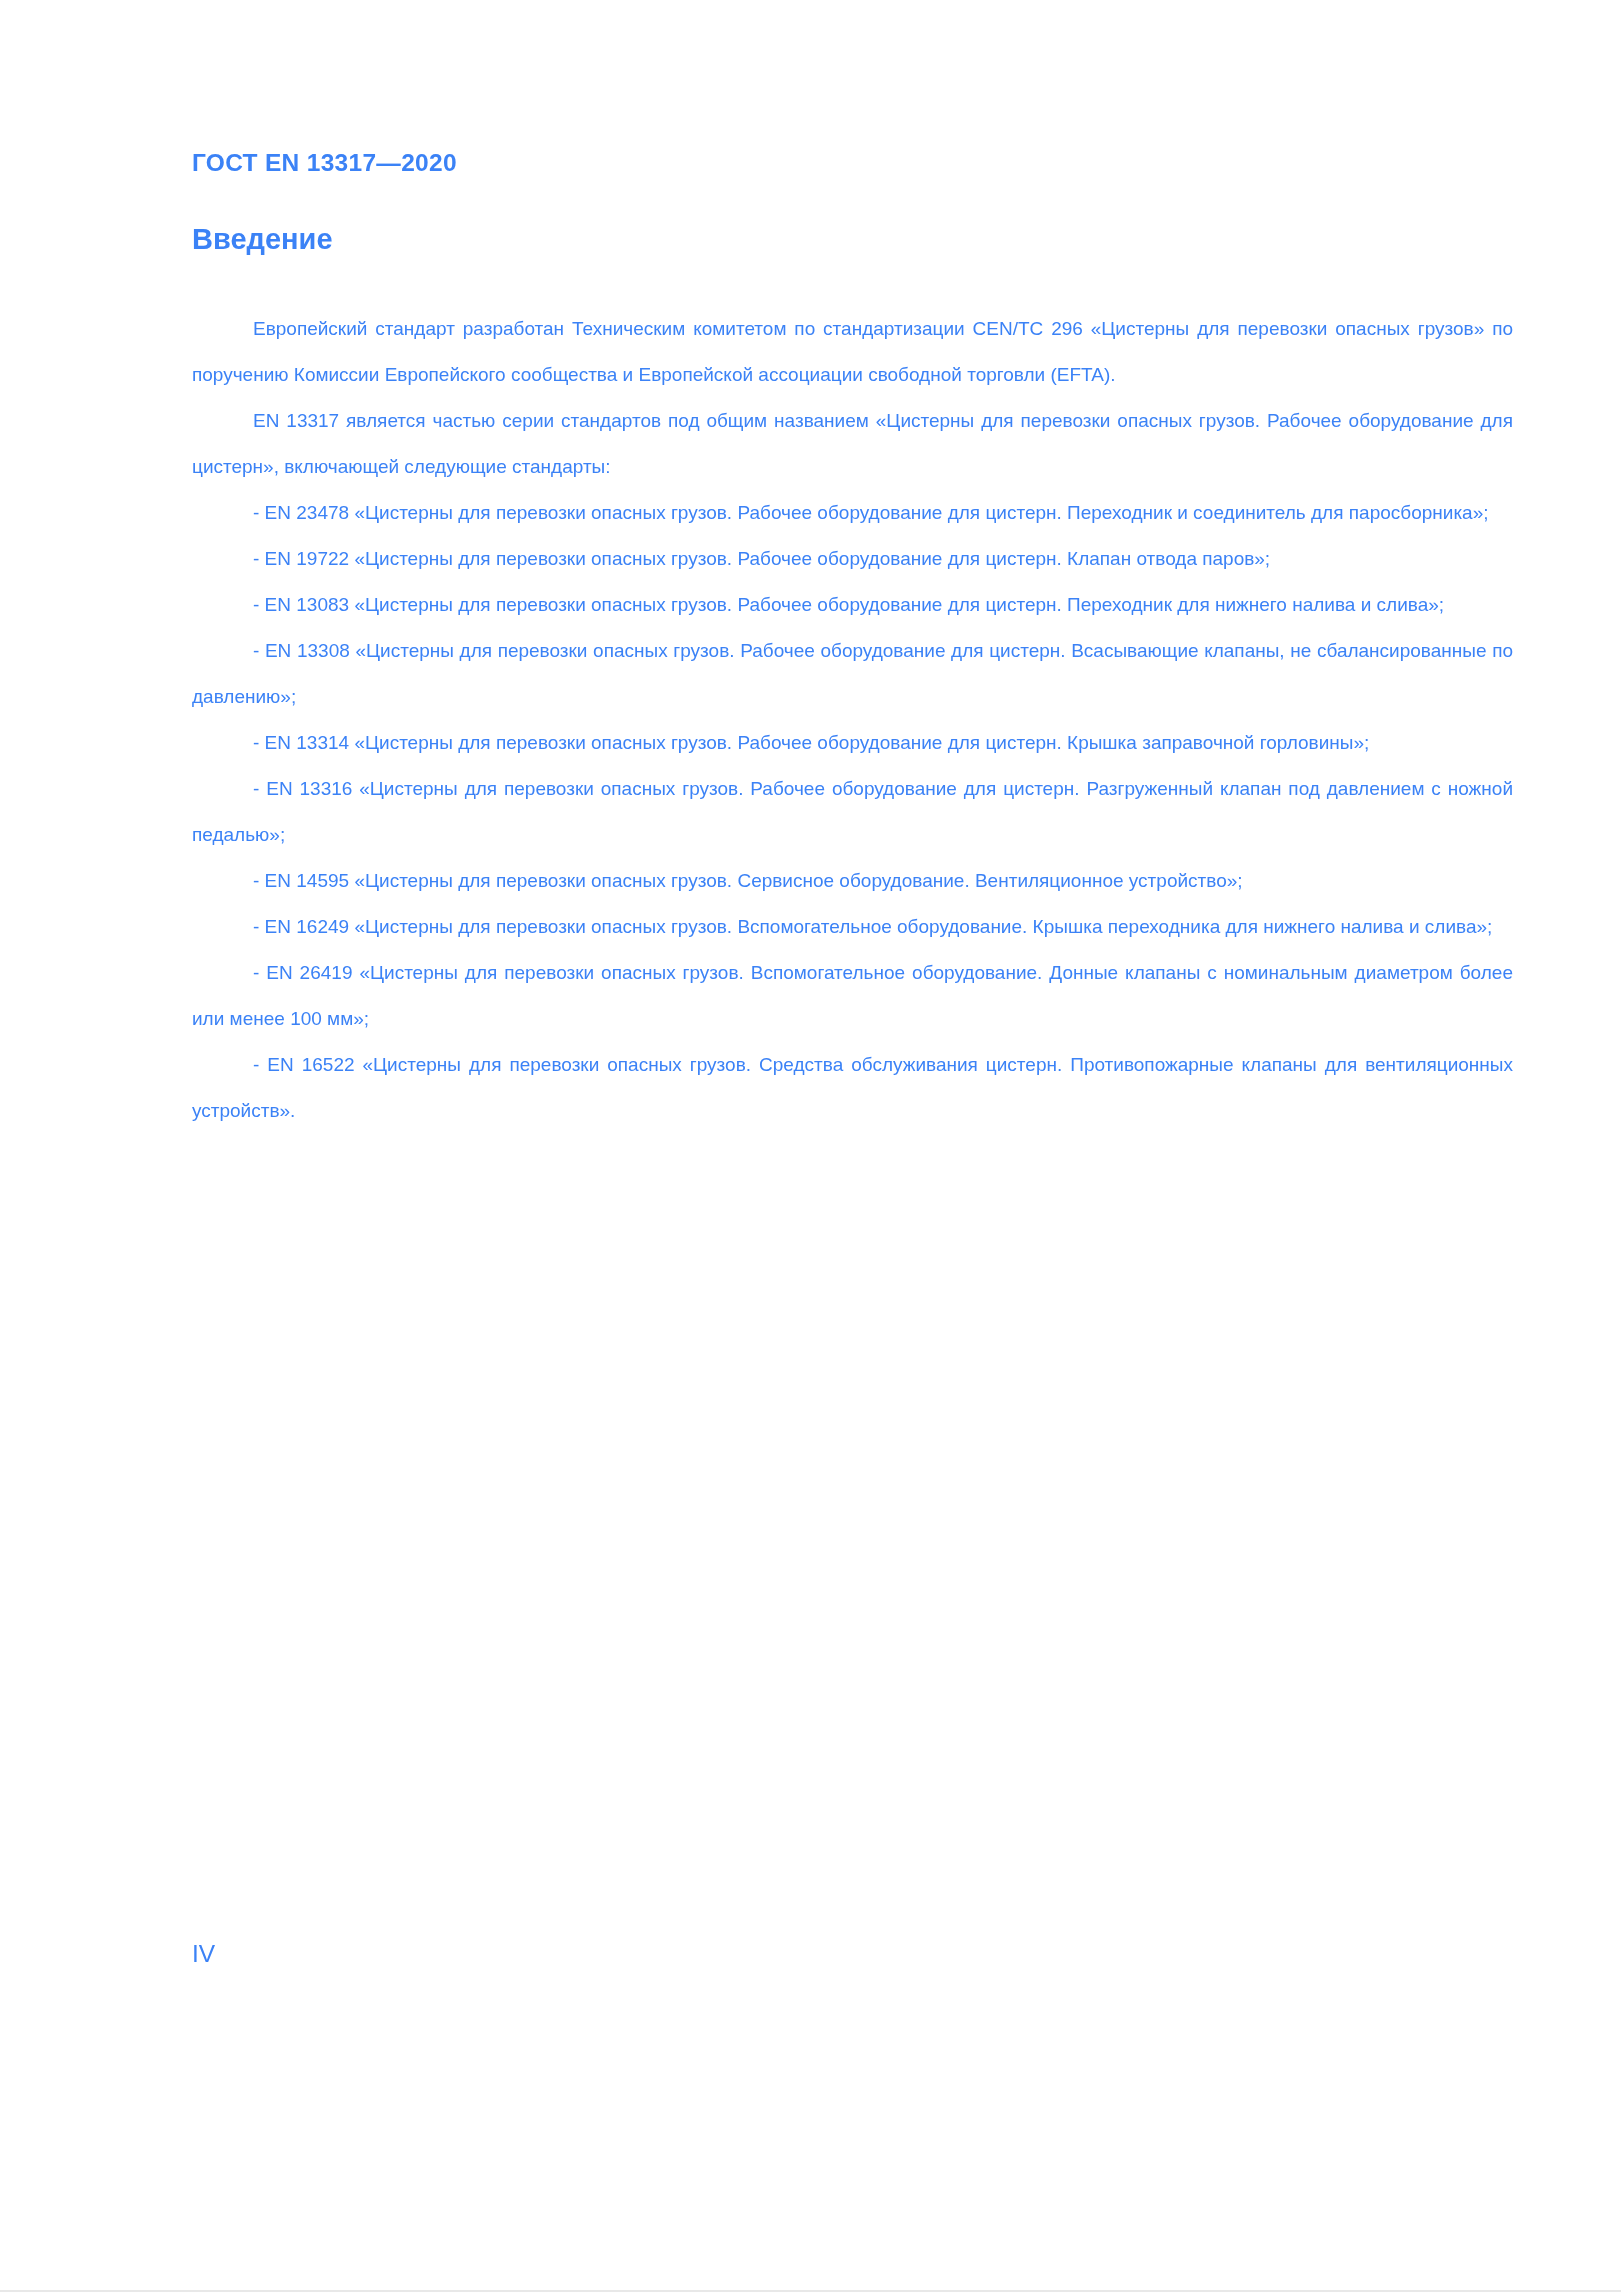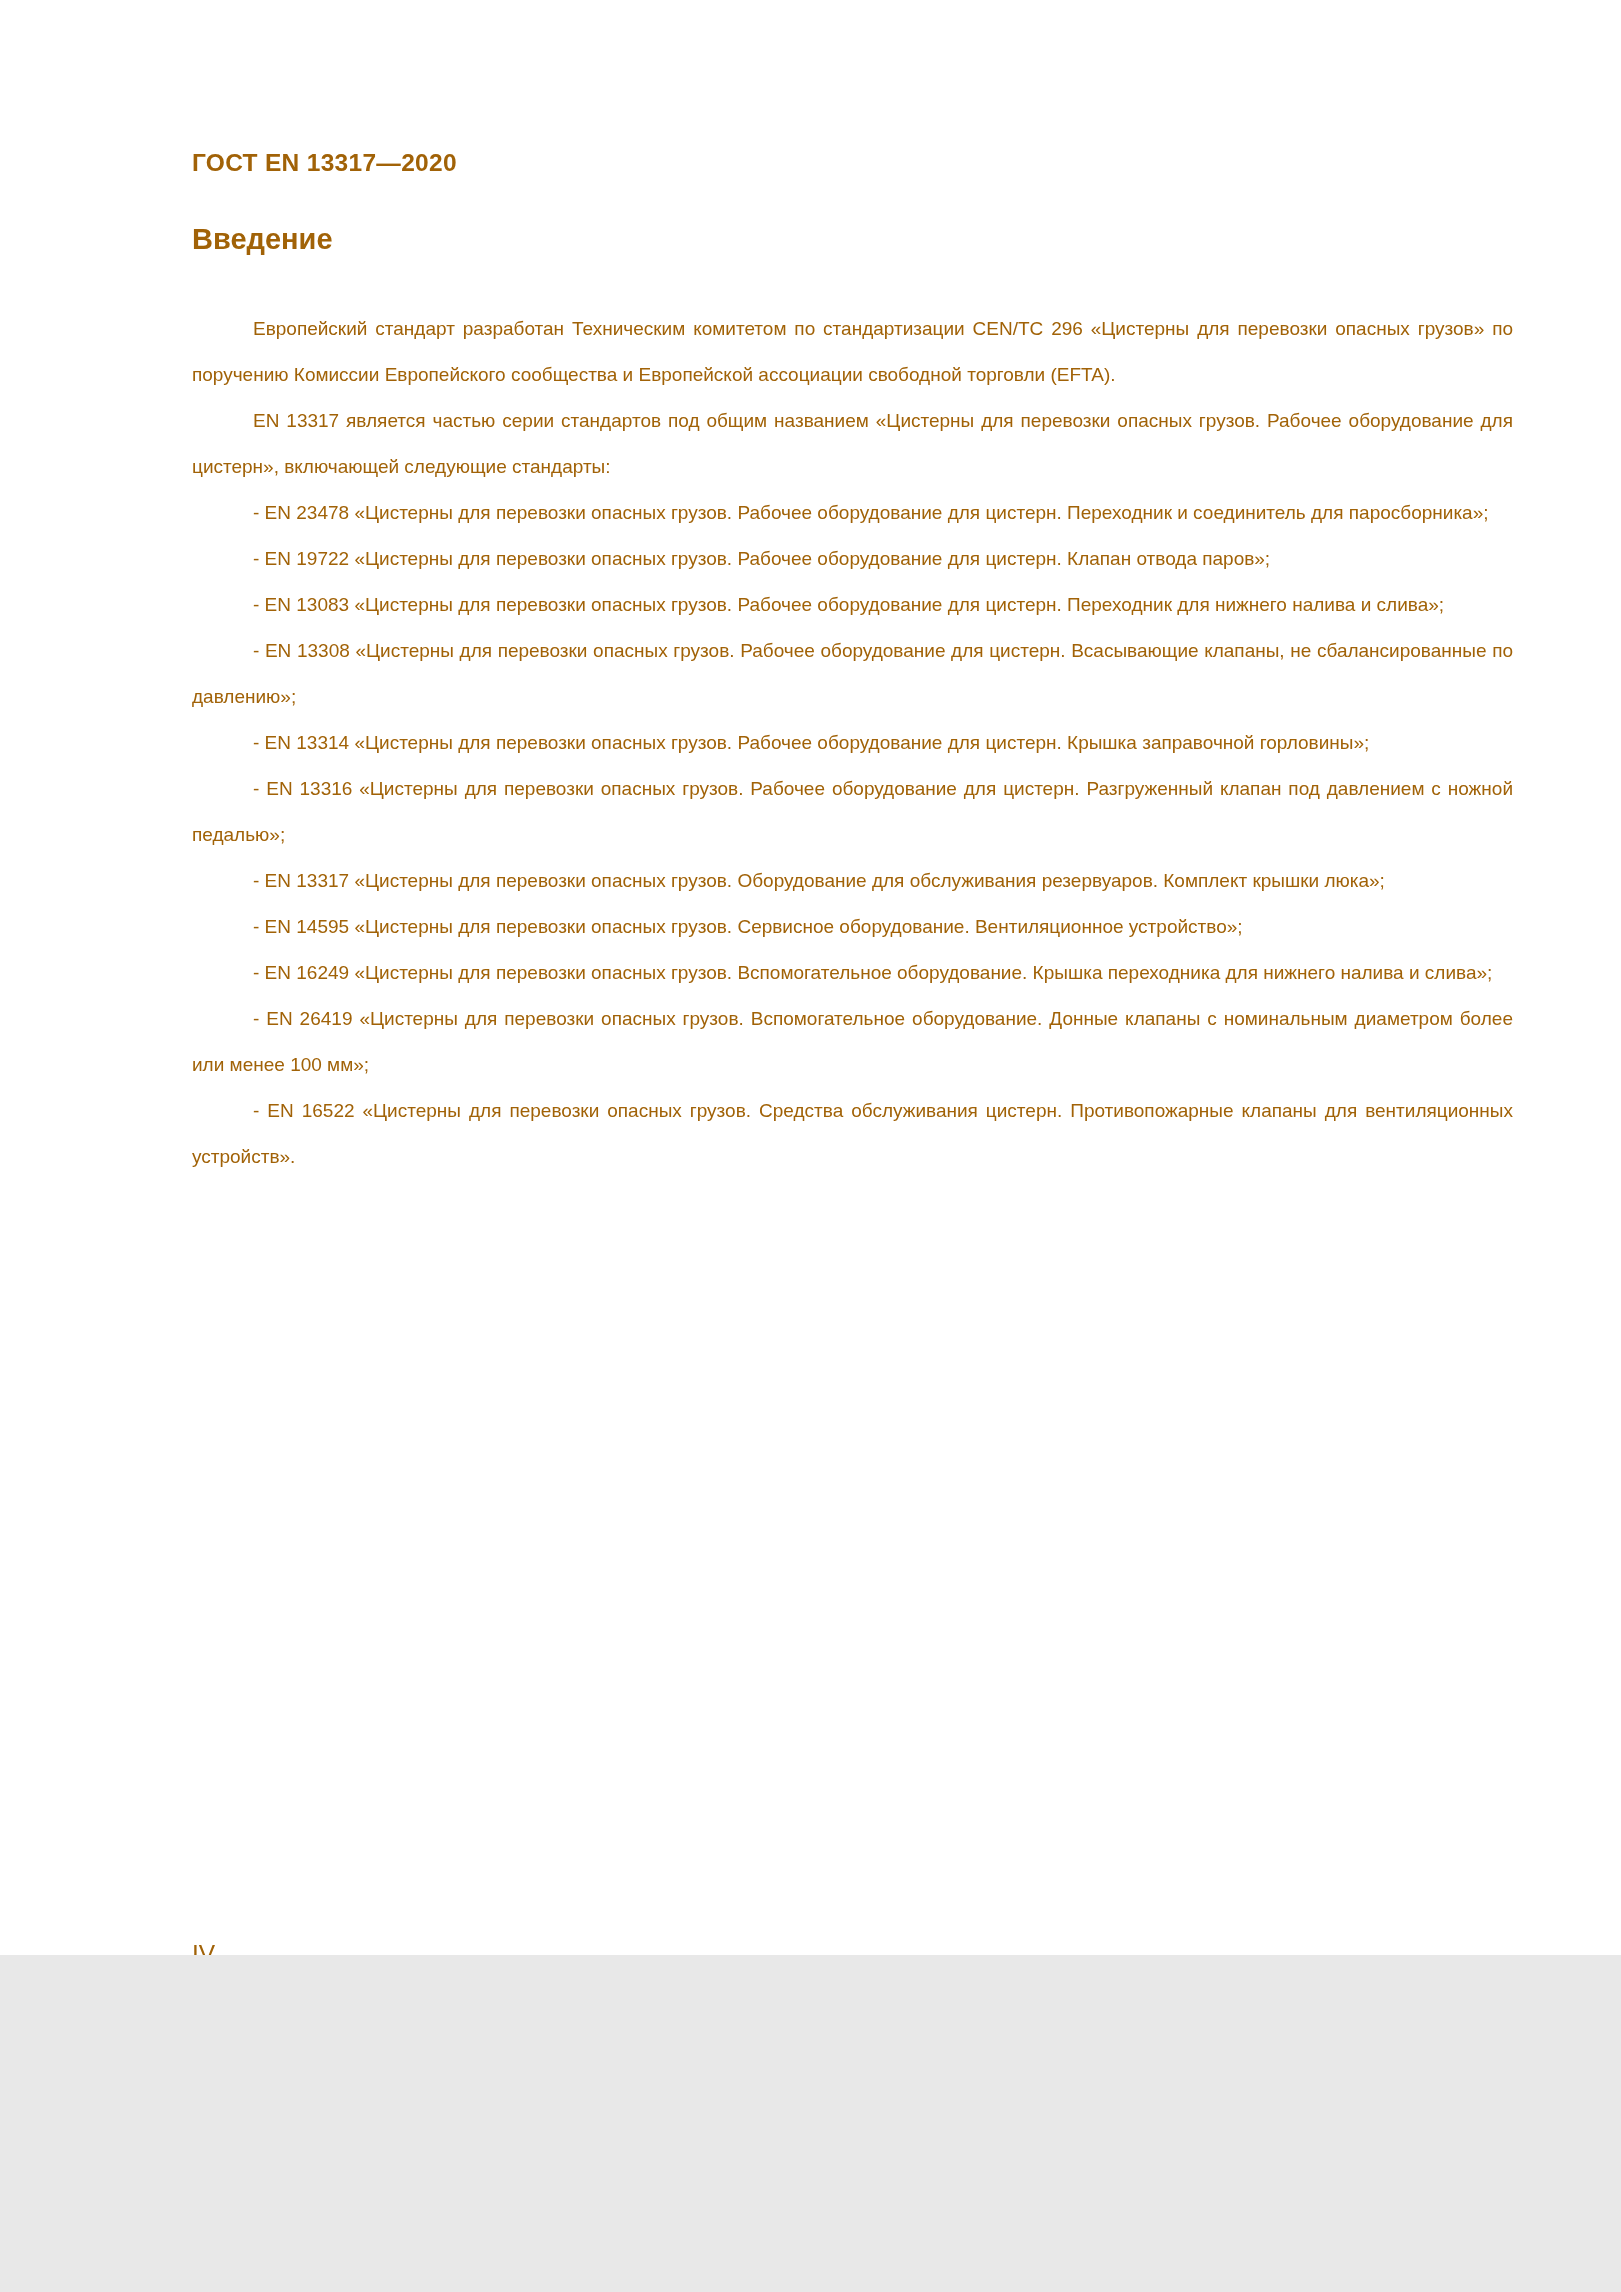--- a/index.html
+++ b/index.html
@@ -3,25 +3,25 @@
 <meta charset="utf-8">
 <style>
   html, body {
     margin: 0;
     padding: 0;
     background: #e8e8e8;
   }
   .page {
     position: relative;
     width: 1621px;
-    height: 1955px;
+    height: 2290px;
     margin: 0 auto;
     background: #ffffff;
     font-family: "Liberation Sans", sans-serif;
-    color: #a16207;
+    color: #3b82f6;
     overflow: hidden;
   }
   .doc-header {
     position: absolute;
     left: 192px;
     top: 149px;
     font-size: 24.5px;
     font-weight: bold;
     letter-spacing: 0.3px;
   }
@@ -67,21 +67,20 @@
 
   <div class="doc-body">
       <p class="para">Европейский стандарт разработан Техническим комитетом по стандартизации CEN/TC 296 «Цистерны для перевозки опасных грузов» по поручению Комиссии Европейского сообщества и Европейской ассоциации свободной торговли (EFTA).</p>
       <p class="para">EN 13317 является частью серии стандартов под общим названием «Цистерны для перевозки опасных грузов. Рабочее оборудование для цистерн», включающей следующие стандарты:</p>
       <p class="para">- EN 23478  «Цистерны для перевозки опасных грузов. Рабочее оборудование для цистерн. Переходник и соединитель для паросборника»;</p>
       <p class="para">- EN 19722  «Цистерны для перевозки опасных грузов. Рабочее оборудование для цистерн. Клапан отвода паров»;</p>
       <p class="para">- EN 13083  «Цистерны для перевозки опасных грузов. Рабочее оборудование для цистерн. Переходник для нижнего налива и слива»;</p>
       <p class="para">- EN 13308  «Цистерны для перевозки опасных грузов. Рабочее оборудование для цистерн. Всасывающие клапаны, не сбалансированные по давлению»;</p>
       <p class="para">- EN 13314  «Цистерны для перевозки опасных грузов. Рабочее оборудование для цистерн. Крышка заправочной горловины»;</p>
       <p class="para">- EN 13316  «Цистерны для перевозки опасных грузов. Рабочее оборудование для цистерн. Разгруженный клапан под давлением с ножной педалью»;</p>
-      <p class="para">- EN 13317  «Цистерны для перевозки опасных грузов. Оборудование для обслуживания резервуаров. Комплект крышки люка»;</p>
       <p class="para">- EN 14595  «Цистерны для перевозки опасных грузов. Сервисное оборудование. Вентиляционное устройство»;</p>
       <p class="para">- EN 16249  «Цистерны для перевозки опасных грузов. Вспомогательное оборудование. Крышка переходника для нижнего налива и слива»;</p>
       <p class="para">- EN 26419  «Цистерны для перевозки опасных грузов. Вспомогательное оборудование. Донные клапаны с номинальным диаметром более или менее 100 мм»;</p>
       <p class="para">- EN 16522  «Цистерны для перевозки опасных грузов. Средства обслуживания цистерн. Противопожарные клапаны для вентиляционных устройств».</p>
     </div>
 
   <div class="doc-footer">IV</div>
 
 </div>
 

